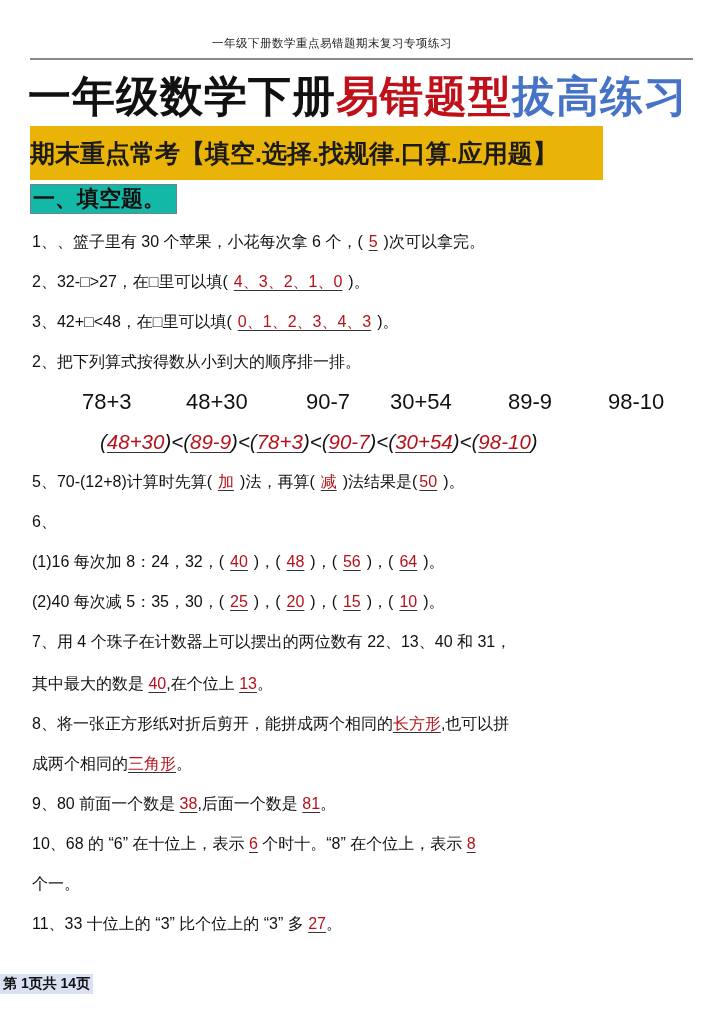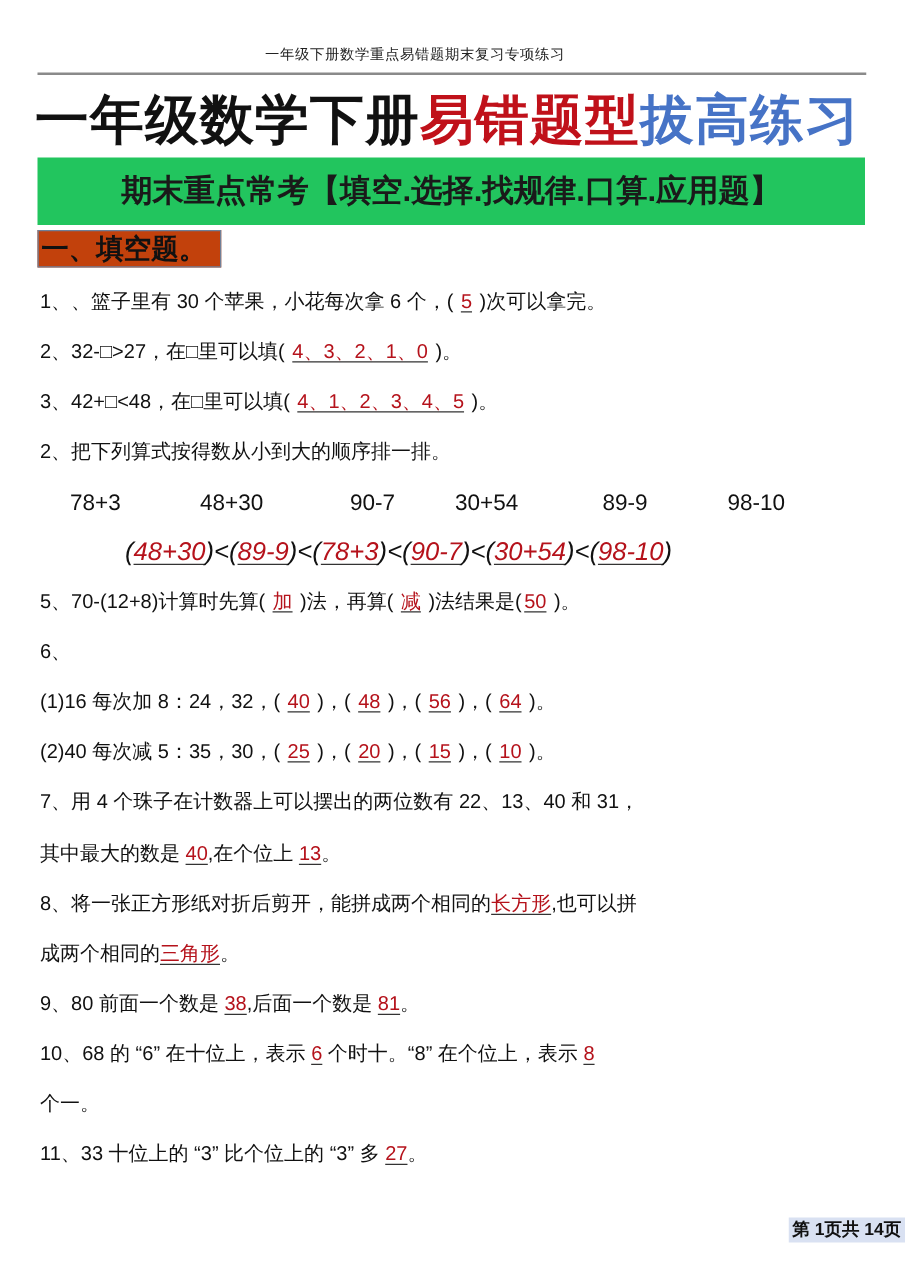--- a/index.html
+++ b/index.html
@@ -17,44 +17,44 @@
   }
   .main-title {
     position: absolute; top: 64px; left: 0; width: 716px; text-align: center;
     font-size: 43px; font-weight: bold; letter-spacing: 1px; white-space: nowrap;
     line-height: 64px;
   }
   .main-title .t-black { color: #111111; }
   .main-title .t-red { color: #c0111a; }
   .main-title .t-blue { color: #4673c6; }
   .subtitle-band {
-    position: absolute; top: 126px; left: 30px; width: 662px; height: 54px;
-    background: #22c55e; text-align: center; line-height: 54px;
+    position: absolute; top: 126px; left: 30px; width: 573px; height: 54px;
+    background: #eab308; line-height: 54px;
     font-size: 25px; font-weight: bold; color: #1a1a1a; white-space: nowrap;
   }
   .section-badge {
     position: absolute; top: 184px; left: 30px; width: 147px; height: 30px;
-    background: #c2410c; border: 1px solid #6f7f98; box-sizing: border-box;
+    background: #14b8a6; border: 1px solid #6f7f98; box-sizing: border-box;
     font-size: 22px; font-weight: bold; line-height: 28px; padding-left: 2px;
     white-space: nowrap;
   }
   .line {
     position: absolute; left: 32px; font-size: 16px; line-height: 28px;
     white-space: nowrap; color: #111;
   }
   .ans {
     color: #b5121b; text-decoration: underline; text-decoration-color: #333;
     text-underline-offset: 3px; text-decoration-thickness: 1px;
   }
   .pad { padding: 0 6px; }
-  .exprs { position: absolute; left: 56px; top: 388px; font-size: 18px; line-height: 28px; white-space: nowrap; }
+  .exprs { position: absolute; left: 82px; top: 388px; font-size: 22px; line-height: 28px; white-space: nowrap; }
   .exprs span { display: inline-block; }
   .ordered { position: absolute; left: 100px; top: 428px; font-size: 20.5px; line-height: 28px; white-space: nowrap; font-style: italic; }
   .footer {
-    position: absolute; top: 974px; left: 0; width: 724px; text-align: right;
+    position: absolute; top: 974px; left: 0; width: 724px; text-align: left;
   }
   .footer span {
     display: inline-block; background: #d9e1f2; font-size: 14px; font-weight: bold;
     padding: 1px 3px; color: #111;
   }
 </style>
 </head>
 <body>
 
 <div class="running-header">一年级下册数学重点易错题期末复习专项练习</div>
@@ -70,21 +70,21 @@
 
 <div class="line" style="top:228px">
   <span>1、、篮子里有 30 个苹果，小花每次拿 6 个，(</span><span class="pad"><span class="ans">5</span></span><span>)次可以拿完。</span>
 </div>
 
 <div class="line" style="top:268px">
   <span>2、32-□&gt;27，在□里可以填(</span><span class="pad"><span class="ans">4、3、2、1、0</span></span><span>)。</span>
 </div>
 
 <div class="line" style="top:308px">
-  <span>3、42+□&lt;48，在□里可以填(</span><span class="pad"><span class="ans">4、1、2、3、4、5</span></span><span>)。</span>
+  <span>3、42+□&lt;48，在□里可以填(</span><span class="pad"><span class="ans">0、1、2、3、4、3</span></span><span>)。</span>
 </div>
 
 <div class="line" style="top:348px">2、把下列算式按得数从小到大的顺序排一排。</div>
 <div class="exprs">
   <span style="width:104px">78+3</span><span style="width:120px">48+30</span><span style="width:84px">90-7</span><span style="width:118px">30+54</span><span style="width:100px">89-9</span><span>98-10</span>
 </div>
 <div class="ordered">
   (<span class="ans">48+30</span>)&lt;(<span class="ans">89-9</span>)&lt;(<span class="ans">78+3</span>)&lt;(<span class="ans">90-7</span>)&lt;(<span class="ans">30+54</span>)&lt;(<span class="ans">98-10</span>)
 </div>
 

